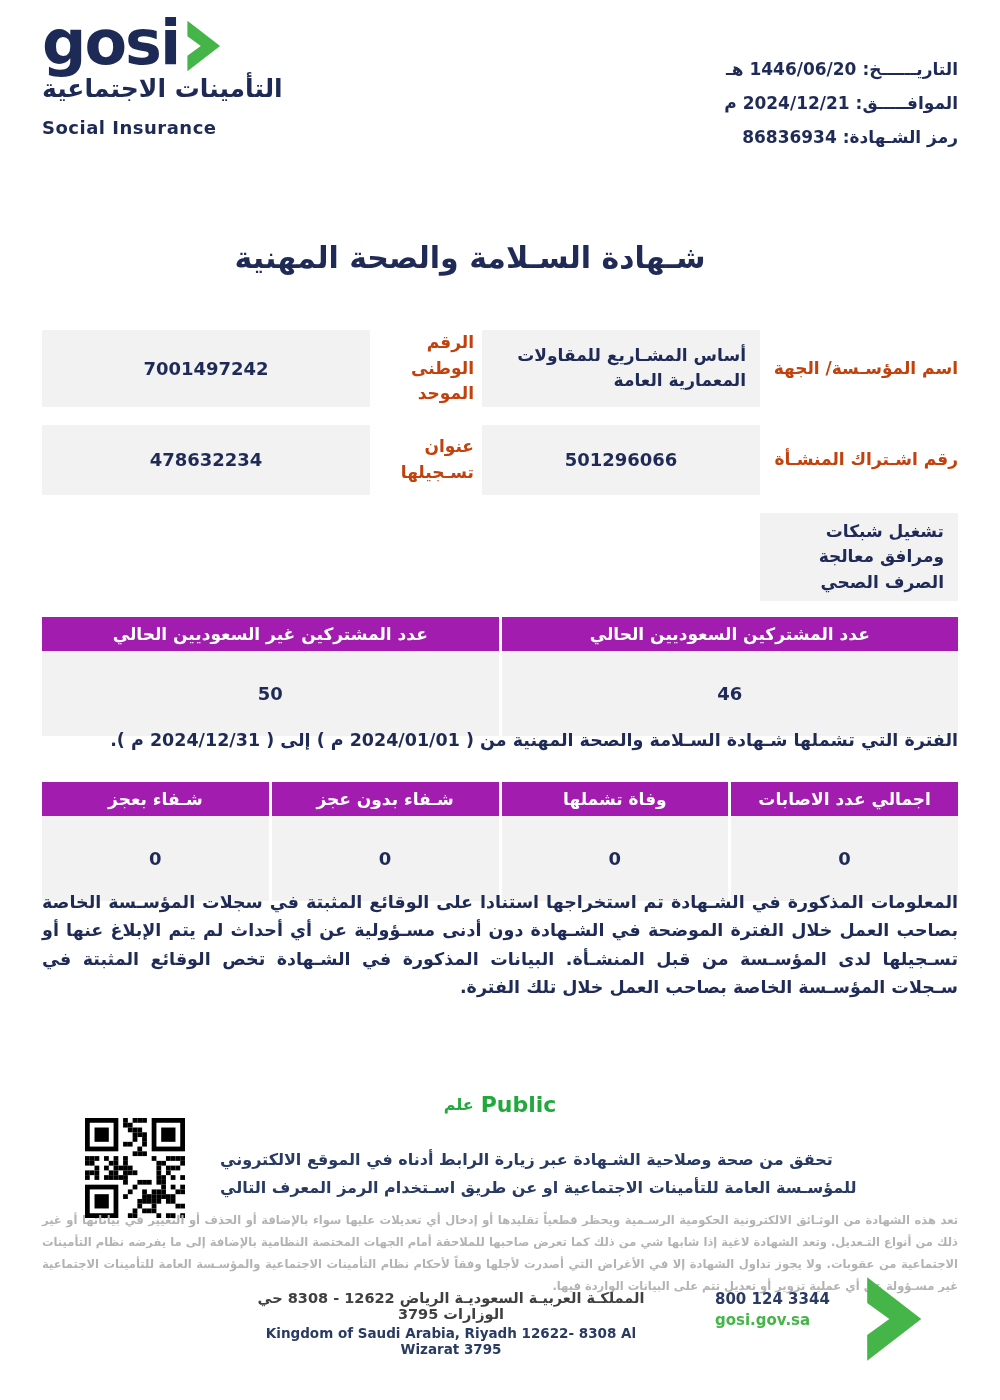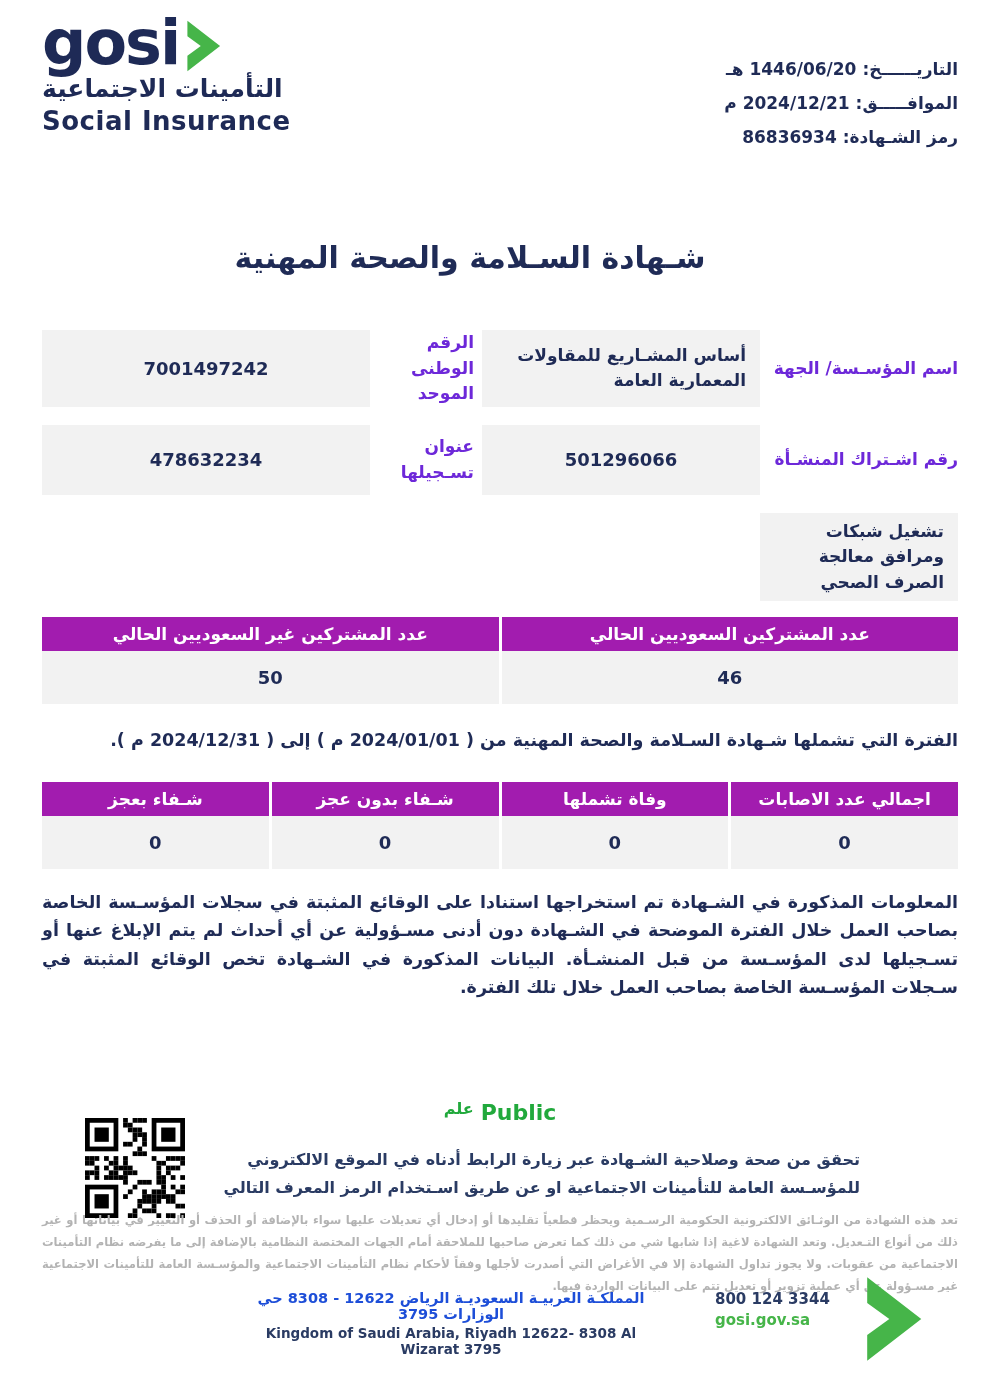--- a/index.html
+++ b/index.html
@@ -8,81 +8,81 @@
     width:1000px; height:1400px; position:relative;
     font-family:"DejaVu Sans", sans-serif;
     color:#1F2B56;
   }
   
   .logo-block { position:absolute; left:42px; top:12px; width:260px; }
   .logo-row { display:flex; align-items:center; }
   .logo-word { font-size:62px; font-weight:bold; color:#1E2A56; letter-spacing:-2px; line-height:1; }
   .logo-arrow { width:40px; height:52px; margin-left:4px; margin-top:6px; }
   .logo-ar { font-size:25px; font-weight:bold; color:#1E2A56; direction:rtl; text-align:left; }
-  .logo-en { font-size:26px; font-weight:bold; color:#1E2A56; letter-spacing:0.5px; margin-top:3px; }
+  .logo-en { font-size:18px; font-weight:bold; color:#1E2A56; letter-spacing:0.5px; margin-top:14px; }
 
   .meta-block { position:absolute; right:42px; top:52px; direction:rtl; text-align:right;
     font-size:17px; font-weight:bold; color:#1F2B56; line-height:2.0; }
   .meta-line span { white-space:nowrap; }
 
   
   .cert-title { position:absolute; top:240px; left:0; width:940px; text-align:center;
     font-size:30px; font-weight:bold; color:#1F2B56; direction:rtl; }
 
   
   .fields { position:absolute; top:330px; right:42px; width:916px; direction:rtl;
     display:flex; flex-direction:column; gap:18px; }
   .frow { display:grid; grid-template-columns:198px 278px 112px 328px; min-height:70px; }
   .flabel { display:flex; align-items:center; padding-left:10px;
-    font-size:17px; font-weight:bold; color:#6d28d9; line-height:1.5; }
+    font-size:17px; font-weight:bold; color:#c2410c; line-height:1.5; }
   .flabel.l2 { padding-right:8px; }
   .fvalue { background:#F2F2F2; display:flex; align-items:center;
     font-size:17px; font-weight:bold; color:#1F2B56; line-height:1.5; padding:6px 14px; }
   .fvalue.num { justify-content:center; font-size:18px; }
   .fvalue.txt { justify-content:flex-start; }
   .fempty { background:transparent; }
 
   
   .gtable { position:absolute; right:42px; width:916px; direction:rtl; }
   .gtable .ghead, .gtable .gbody { display:flex; }
   .gcell { flex:1; }
   .ghead .gcell { background:#a21caf; color:#ffffff; font-size:17px; font-weight:bold;
     text-align:center; padding:7px 4px; }
   .gbody .gcell { background:#F2F2F2; color:#1F2B56; font-size:18px; font-weight:bold;
-    text-align:center; padding:16px 4px; }
+    text-align:center; padding:32px 4px; }
   .gcell + .gcell { border-right:3px solid #ffffff; }
   .tbl-subscribers { top:617px; }
   .tbl-injuries { top:782px; }
 
   
   .period { position:absolute; top:730px; right:42px; width:916px; direction:rtl;
     text-align:right; font-size:17.5px; font-weight:bold; color:#1F2B56; }
 
   
   .disclaimer { position:absolute; top:888px; right:42px; width:916px; direction:rtl;
     text-align:justify; font-size:17.5px; font-weight:bold; color:#1F2B56; line-height:1.62; }
 
   
   .classification { position:absolute; top:1092px; left:0; width:1000px;
     display:flex; justify-content:center; align-items:center; gap:7px; }
   .class-ar { font-size:16px; font-weight:bold; color:#21A93C; }
-  .class-en { font-size:22px; font-weight:bold; color:#21A93C;margin-top:8px; }
+  .class-en { font-size:22px; font-weight:bold; color:#21A93C; }
 
   .qr-box { position:absolute; left:85px; top:1118px; width:100px; height:100px; }
 
   .verify { position:absolute; top:1146px; left:220px; width:640px; direction:rtl;
-    text-align:right; font-size:16px; font-weight:600; color:#2A3B63; line-height:1.75; }
+    text-align:left; font-size:16px; font-weight:600; color:#2A3B63; line-height:1.75; }
 
   
   .fine-print { position:absolute; top:1210px; right:42px; width:916px; direction:rtl;
     text-align:justify; font-size:11.5px; color:#B3B3B3; line-height:1.9; font-weight:600; }
 
   
   .footer-address { position:absolute; top:1290px; left:255px; width:392px; text-align:center; }
-  .addr-ar { direction:rtl; font-size:14.5px; font-weight:bold; color:#1d4ed8; }
+  .addr-ar { direction:rtl; font-size:14.5px; font-weight:bold; color:#404040; }
   .addr-en { font-size:13.5px; font-weight:bold; color:#2A3B63; margin-top:3px; }
   .footer-contact { position:absolute; top:1290px; left:715px; text-align:left; }
   .contact-phone { font-size:15px; font-weight:bold; color:#2A3B63; }
   .contact-site { font-size:15px; font-weight:bold; color:#46B549; margin-top:3px; }
   .footer-chevron { position:absolute; left:862px; top:1276px; width:62px; height:86px; }
 </style>
 </head>
 <body>
 
 <div class="logo-block">

